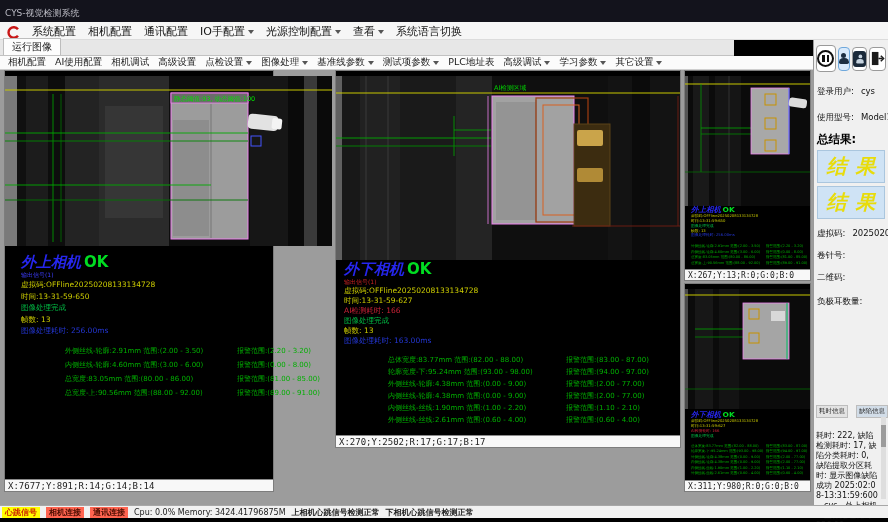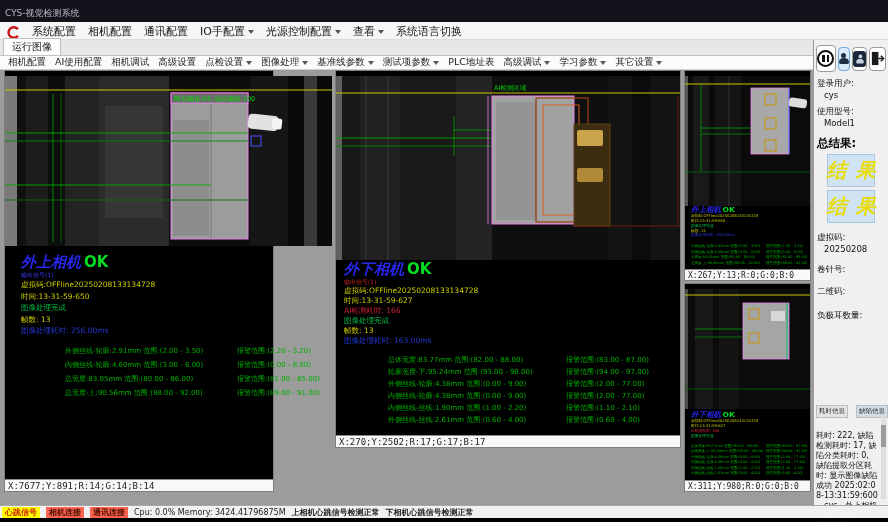--- a/index.html
+++ b/index.html
@@ -8,21 +8,21 @@
 
   
   #titlebar { position:absolute; left:0; top:0; width:888px; height:22px;
     background:#13131c; color:#b9b9c2; font-size:9px;
     display:flex; align-items:flex-end; padding:0 0 2px 5px; }
   #menubar { position:absolute; left:0; top:22px; width:888px; height:18px;
     background:#f6f6f6; border-bottom:1px solid #dcdcdc;
     display:flex; align-items:flex-end; gap:12px; padding-left:7px;
     font-size:11px; color:#141414; }
   #menubar .logo { display:flex; align-items:center; }
-  #tabrow { position:absolute; left:0; top:40px; width:888px; height:16px;
+  #tabrow { position:absolute; left:0; top:40px; width:734px; height:16px;
     background:#e7e7e7; border-bottom:1px solid #c2c2c2; display:flex; align-items:flex-end; }
   #tabrow .tab { background:#fdfdfd; border:1px solid #bdbdbd; border-bottom:none;
     font-size:10px; color:#222; padding:1px 8px; margin-left:3px; }
   #toolbar { position:absolute; left:0; top:56px; width:888px; height:14px;
     background:#fbfbfb; border-bottom:1px solid #cfcfcf;
     display:flex; align-items:center; gap:9px; padding-left:8px;
     font-size:9.5px; color:#1c1c1c; }
   .mitem { cursor:default; white-space:nowrap; }
   .has-arrow::after { content:""; display:inline-block; margin-left:3px;
     border-left:3px solid transparent; border-right:3px solid transparent;
@@ -84,24 +84,24 @@
   .person { position:relative; width:10px; height:12px; }
   .person::before { content:""; position:absolute; left:2.5px; top:0; width:5px; height:5px;
     border-radius:50%; background:#1e2f42; }
   .person::after { content:""; position:absolute; left:0; top:5.5px; width:10px; height:6px;
     border-radius:5px 5px 2px 2px; background:#1e2f42; }
   .tile { width:13px; height:16px; background:#1b2a3a; border-radius:3px;
     display:flex; align-items:center; justify-content:center; }
   .person.light::before { background:#c6d3df; } .person.light::after { background:#c6d3df; }
   .person.tiny { transform:scale(0.75); }
 
-  .srow { display:flex; margin:6px 3px 0 3px; font-size:8.5px; color:#111; white-space:nowrap;flex-direction:column; }
+  .srow { display:flex; margin:14px 3px 0 3px; font-size:8.5px; color:#111; white-space:nowrap; }
   .svalue { margin-left:7px; }
   .stotal { margin:8px 3px 1px 3px; font-size:11.5px; font-weight:bold; color:#000; }
-  .rbox { width:48px; height:33px; margin:3px auto 0 auto; background:#cfe3f5; border:1px solid #aac6de;
+  .rbox { width:68px; height:33px; margin:3px auto 0 auto; background:#cfe3f5; border:1px solid #aac6de;
     display:flex; align-items:center; justify-content:center;
     font-size:20px; font-weight:bold; font-style:italic; color:#e8dc0a;
     letter-spacing:9px; padding-left:9px; white-space:nowrap; }
 
   .sinfo { position:absolute; left:2px; right:2px; bottom:6px; height:94px; background:#f0f0f0; }
   .sinfo-tabs { display:flex; gap:8px; margin-bottom:13px;font-family:Liberation Mono, monospace; }
   .sinfo-tabs span { font-size:6.5px; color:#222; background:#e3e3e3; border:1px solid #bdbdbd;
     padding:1px 2px; white-space:nowrap; cursor:pointer; }
   .sinfo-tabs span.sel { background:#d2dde8; }
   .sinfo-text { font-size:8px; line-height:10px; color:#111; padding-right:7px; word-break:break-all; }

